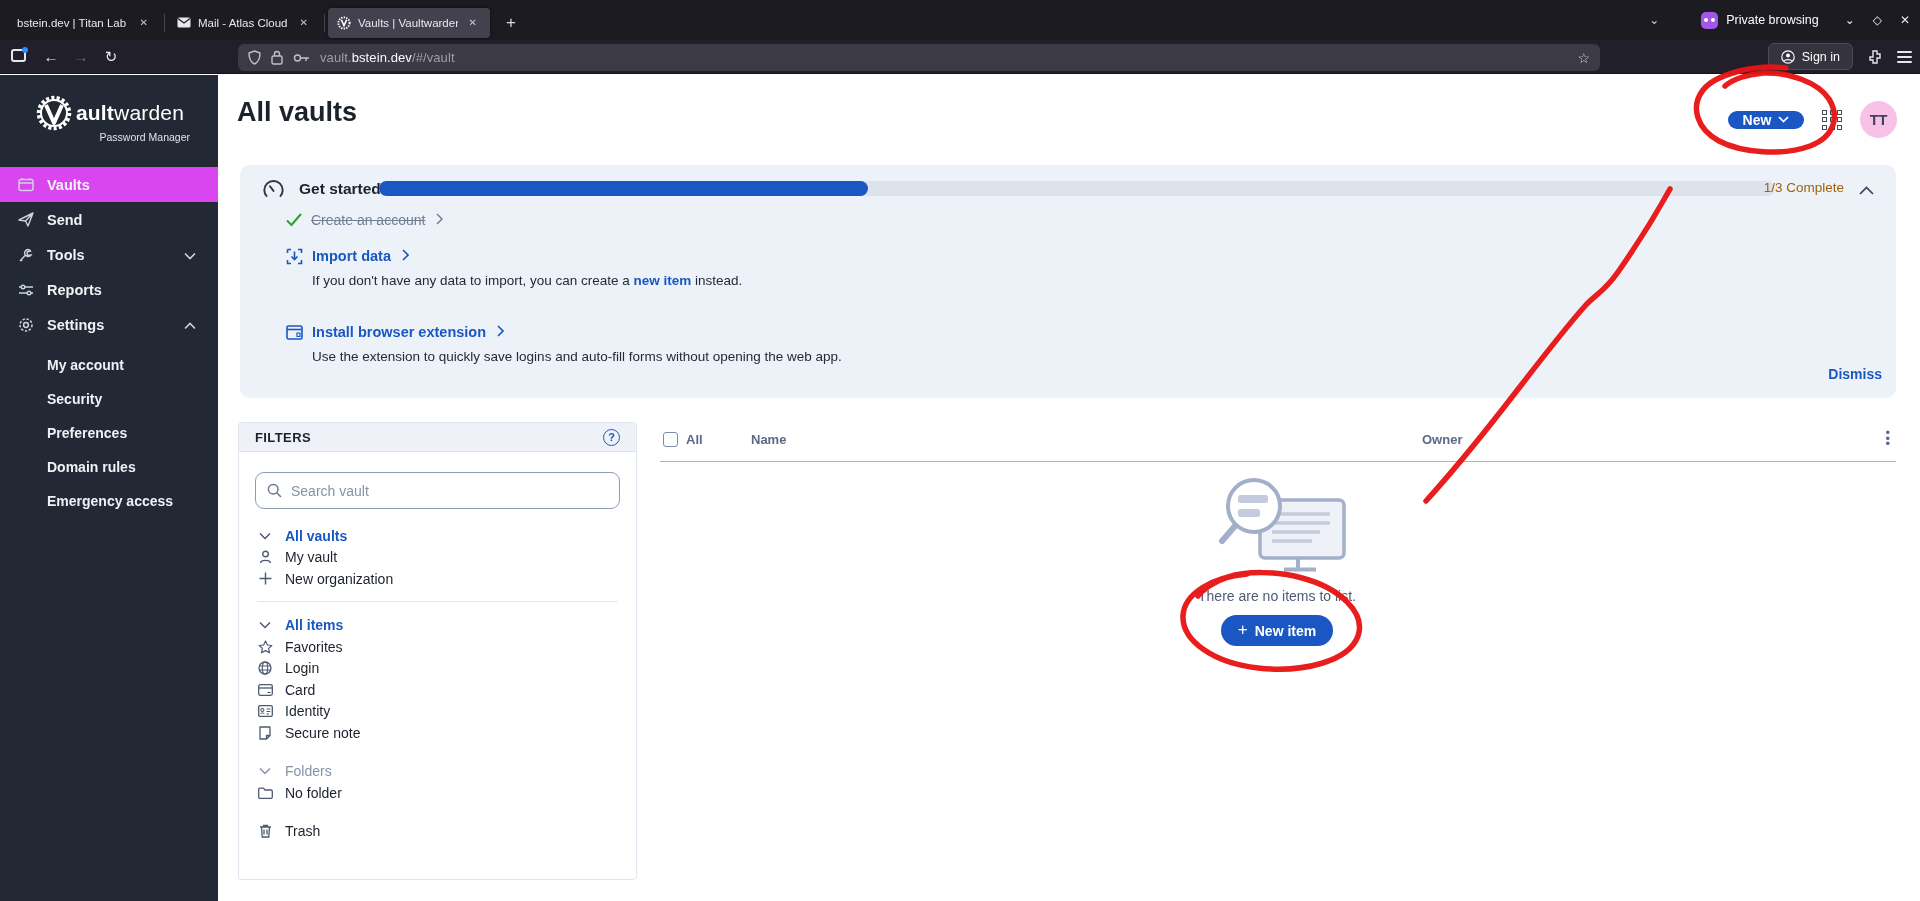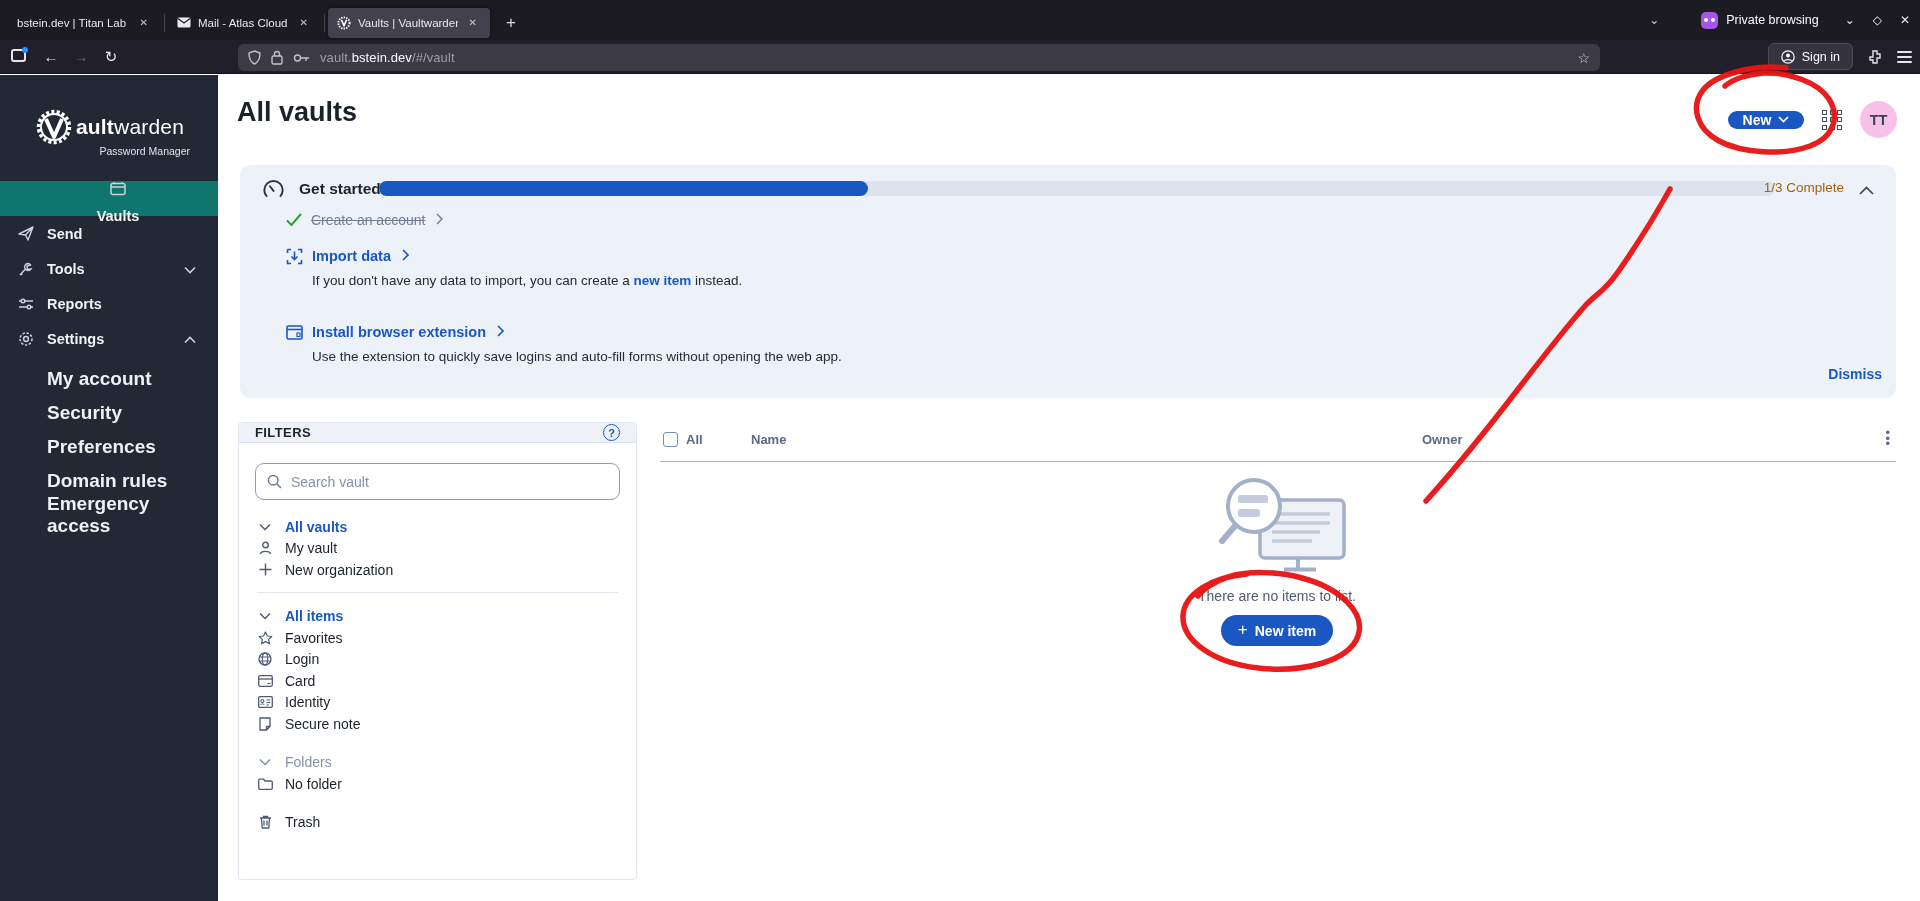--- a/index.html
+++ b/index.html
@@ -42,34 +42,34 @@
   .url-star { margin-left:auto; color:#d7d7e0; font-size:14px; }
   .navbar-right { position:absolute; right:8px; top:43px; display:flex; align-items:center; gap:14px; }
   .signin-pill { display:flex; align-items:center; gap:7px; background:#35343e; border:1px solid #4c4b57;
     border-radius:6px; height:27px; padding:0 12px; color:#fbfbfe; font-size:12.5px; }
   .burger { display:inline-block; width:15px; }
   .burger span { display:block; height:2px; background:#e6e6ec; margin:3px 0; border-radius:1px; }
 
   
   .app { position:absolute; left:0; top:75px; width:1920px; height:826px; background:#fff; }
   .sidebar { position:absolute; left:0; top:0; width:218px; height:826px; background:#222834; color:#e9ecf2; }
-  .logo { margin:32px 14px 0; text-align:center; }
+  .logo { margin:18px 14px 0; text-align:center; }
   .logo-row { display:flex; align-items:center; justify-content:center; gap:2px; }
   .logo-name { font-size:21px; color:#fff; letter-spacing:.2px; }
   .logo-name .b { font-weight:bold; }
   .tagline { font-size:10.5px; color:#dfe3ea; margin-top:-2px; text-align:right; padding-right:14px; }
   .nav-list { margin-top:24px; }
   .nav-item { position:relative; display:flex; align-items:center; gap:12px; height:35px;
     padding-left:18px; font-size:14.5px; font-weight:bold; color:#f0f2f6; }
-  .nav-item.active { background:#0f766e;flex-direction:column; }
+  .nav-item.active { background:#d946ef; }
   .nav-item .chev { position:absolute; right:22px; color:#cdd3dd; }
   .nav-item .nic { width:17px; display:flex; color:#ccd3de; }
   .nav-sub { margin-top:6px; }
   .nav-subitem { height:34px; display:flex; align-items:center; padding-left:47px;
-    font-size:19px; font-weight:bold; color:#eef1f5; }
+    font-size:14px; font-weight:bold; color:#eef1f5; }
 
   
   .main-title { position:absolute; left:237px; top:97px; font-size:27px; font-weight:bold; color:#1c222b; }
   .hdr-right { position:absolute; left:1728px; top:101px; display:flex; align-items:center; }
   .btn-new { width:76px; height:18px; border-radius:15px; background:var(--accent,#1a57c2); color:#fff;
     font-size:14px; font-weight:bold; display:flex; align-items:center; justify-content:center; gap:7px; }
   .bento { margin-left:18px; display:grid; grid-template-columns:repeat(3,5px); grid-gap:2.5px; }
   .bento i { width:5px; height:5px; border:1.4px solid #454b5c; display:block; }
   .avatar { margin-left:18px; width:37px; height:37px; border-radius:50%; background:var(--avatar,#f8c2e8);
     color:#39445a; font-weight:bold; font-size:14.5px; display:flex; align-items:center; justify-content:center; }
@@ -88,21 +88,21 @@
   .step-done { font-size:14px; color:#717f96; text-decoration:line-through; font-weight:normal; }
   .chev-r { color:#717f96; margin-left:2px; }
   .chev-r.blue { color:var(--accent,#1a57c2); }
   .step-desc { position:absolute; left:72px; font-size:13.5px; color:#232b37; }
   .step-desc .lnk { color:var(--accent,#1a57c2); font-weight:bold; }
   .dismiss { position:absolute; right:14px; bottom:16px; font-size:14px; font-weight:bold; color:var(--accent,#1a57c2); }
 
   
   .filters { position:absolute; left:238px; top:422px; width:399px; height:458px; background:#fff;
     border:1px solid #dfe6ef; border-radius:4px; }
-  .filters-head { height:20px; background:#eef2f8; border-bottom:1px solid #dde4ee; border-radius:4px 4px 0 0;
+  .filters-head { height:29px; background:#eef2f8; border-bottom:1px solid #dde4ee; border-radius:4px 4px 0 0;
     display:flex; align-items:center; padding:0 16px; }
   .filters-head .t { font-size:13px; font-weight:bold; letter-spacing:.4px; color:#1c222b; }
   .help-ic { margin-left:auto; width:17px; height:17px; border:1.6px solid var(--accent,#1a57c2); border-radius:50%;
     color:var(--accent,#1a57c2); font-size:11px; font-weight:bold; display:flex; align-items:center; justify-content:center; }
   .search-box { margin:20px 16px 0; height:37px; border:1.5px solid #8f9cb3; border-radius:9px;
     display:flex; align-items:center; padding:0 11px; gap:9px; color:#6b7890; }
   .search-box input { border:0; outline:0; flex:1; font-size:14px; color:#333;
     font-family:"Liberation Sans",sans-serif; background:transparent; }
   .search-box input::placeholder { color:#8493a9; }
   .f-list { margin:16px 0 0 18px; }

